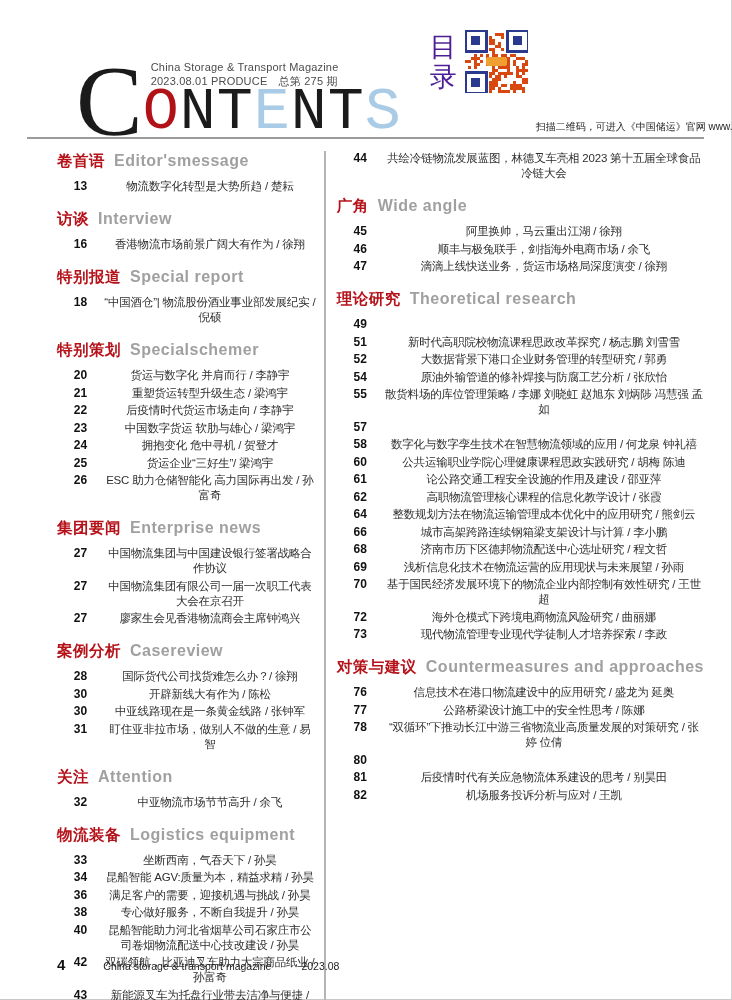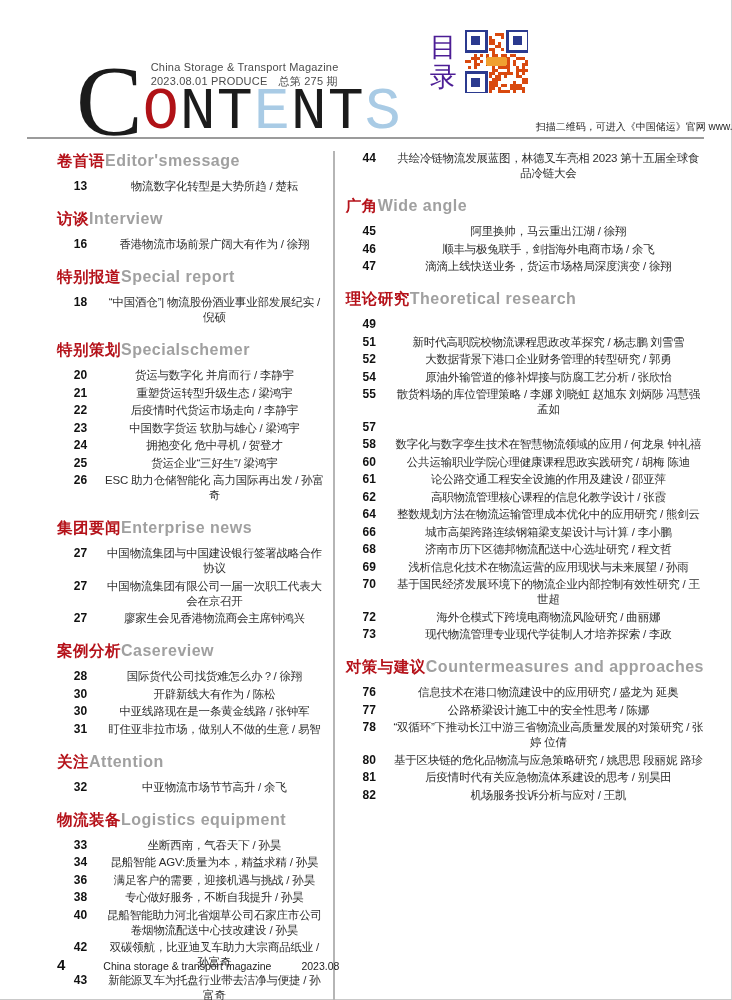--- a/index.html
+++ b/index.html
@@ -35,21 +35,21 @@
   .header-rule{height:0;border-bottom:2px solid var(--rule);margin:0 27px;}
 
   
   .columns{display:flex;padding:12px 27px 0 57px;}
   .col{font-size:11.5px;}
   .col-left{width:310px;border-right:2px solid #b5b5b5;padding-right:8px;}
   .col-right{flex:1;padding-left:11px;}
 
   .toc-section{margin-top:15px;}
   .toc-section:first-child{margin-top:0;}
-  .sec-head{display:flex;align-items:baseline;margin-bottom:7px;white-space:nowrap;}
+  .sec-head{display:flex;align-items:baseline;gap:9px;margin-bottom:7px;white-space:nowrap;}
   .sec-cn{font-size:15.5px;font-weight:bold;color:var(--accent);letter-spacing:.5px;}
   .sec-en{font-family:Liberation Sans, sans-serif;font-size:16px;color:var(--gray-en);
           letter-spacing:.5px;}
   .items{list-style:none;text-align:center;}
   .toc-item{display:flex;margin-bottom:2.5px;}
   .pg{width:47px;flex:none;font-weight:bold;font-size:12px;color:#111;line-height:15px;}
   .ti{flex:1;color:var(--body);line-height:15px;letter-spacing:-0.2px;}
 
   
   .footer{position:absolute;left:57px;bottom:26px;display:flex;align-items:baseline;gap:0;}
@@ -545,21 +545,20 @@
     <span class="ti">公路桥梁设计施工中的安全性思考 / 陈娜</span>
   </li>
 
   <li class="toc-item">
     <span class="pg">78</span>
     <span class="ti">“双循环”下推动长江中游三省物流业高质量发展的对策研究 / 张婷 位倩</span>
   </li>
 
   <li class="toc-item">
     <span class="pg">80</span>
-    <span class="ti">基于区块链的危化品物流与应急策略研究 / 姚思思 段丽妮 路珍</span>
   </li>
 
   <li class="toc-item">
     <span class="pg">81</span>
     <span class="ti">后疫情时代有关应急物流体系建设的思考 / 别昊田</span>
   </li>
 
   <li class="toc-item">
     <span class="pg">82</span>
     <span class="ti">机场服务投诉分析与应对 / 王凯</span>

